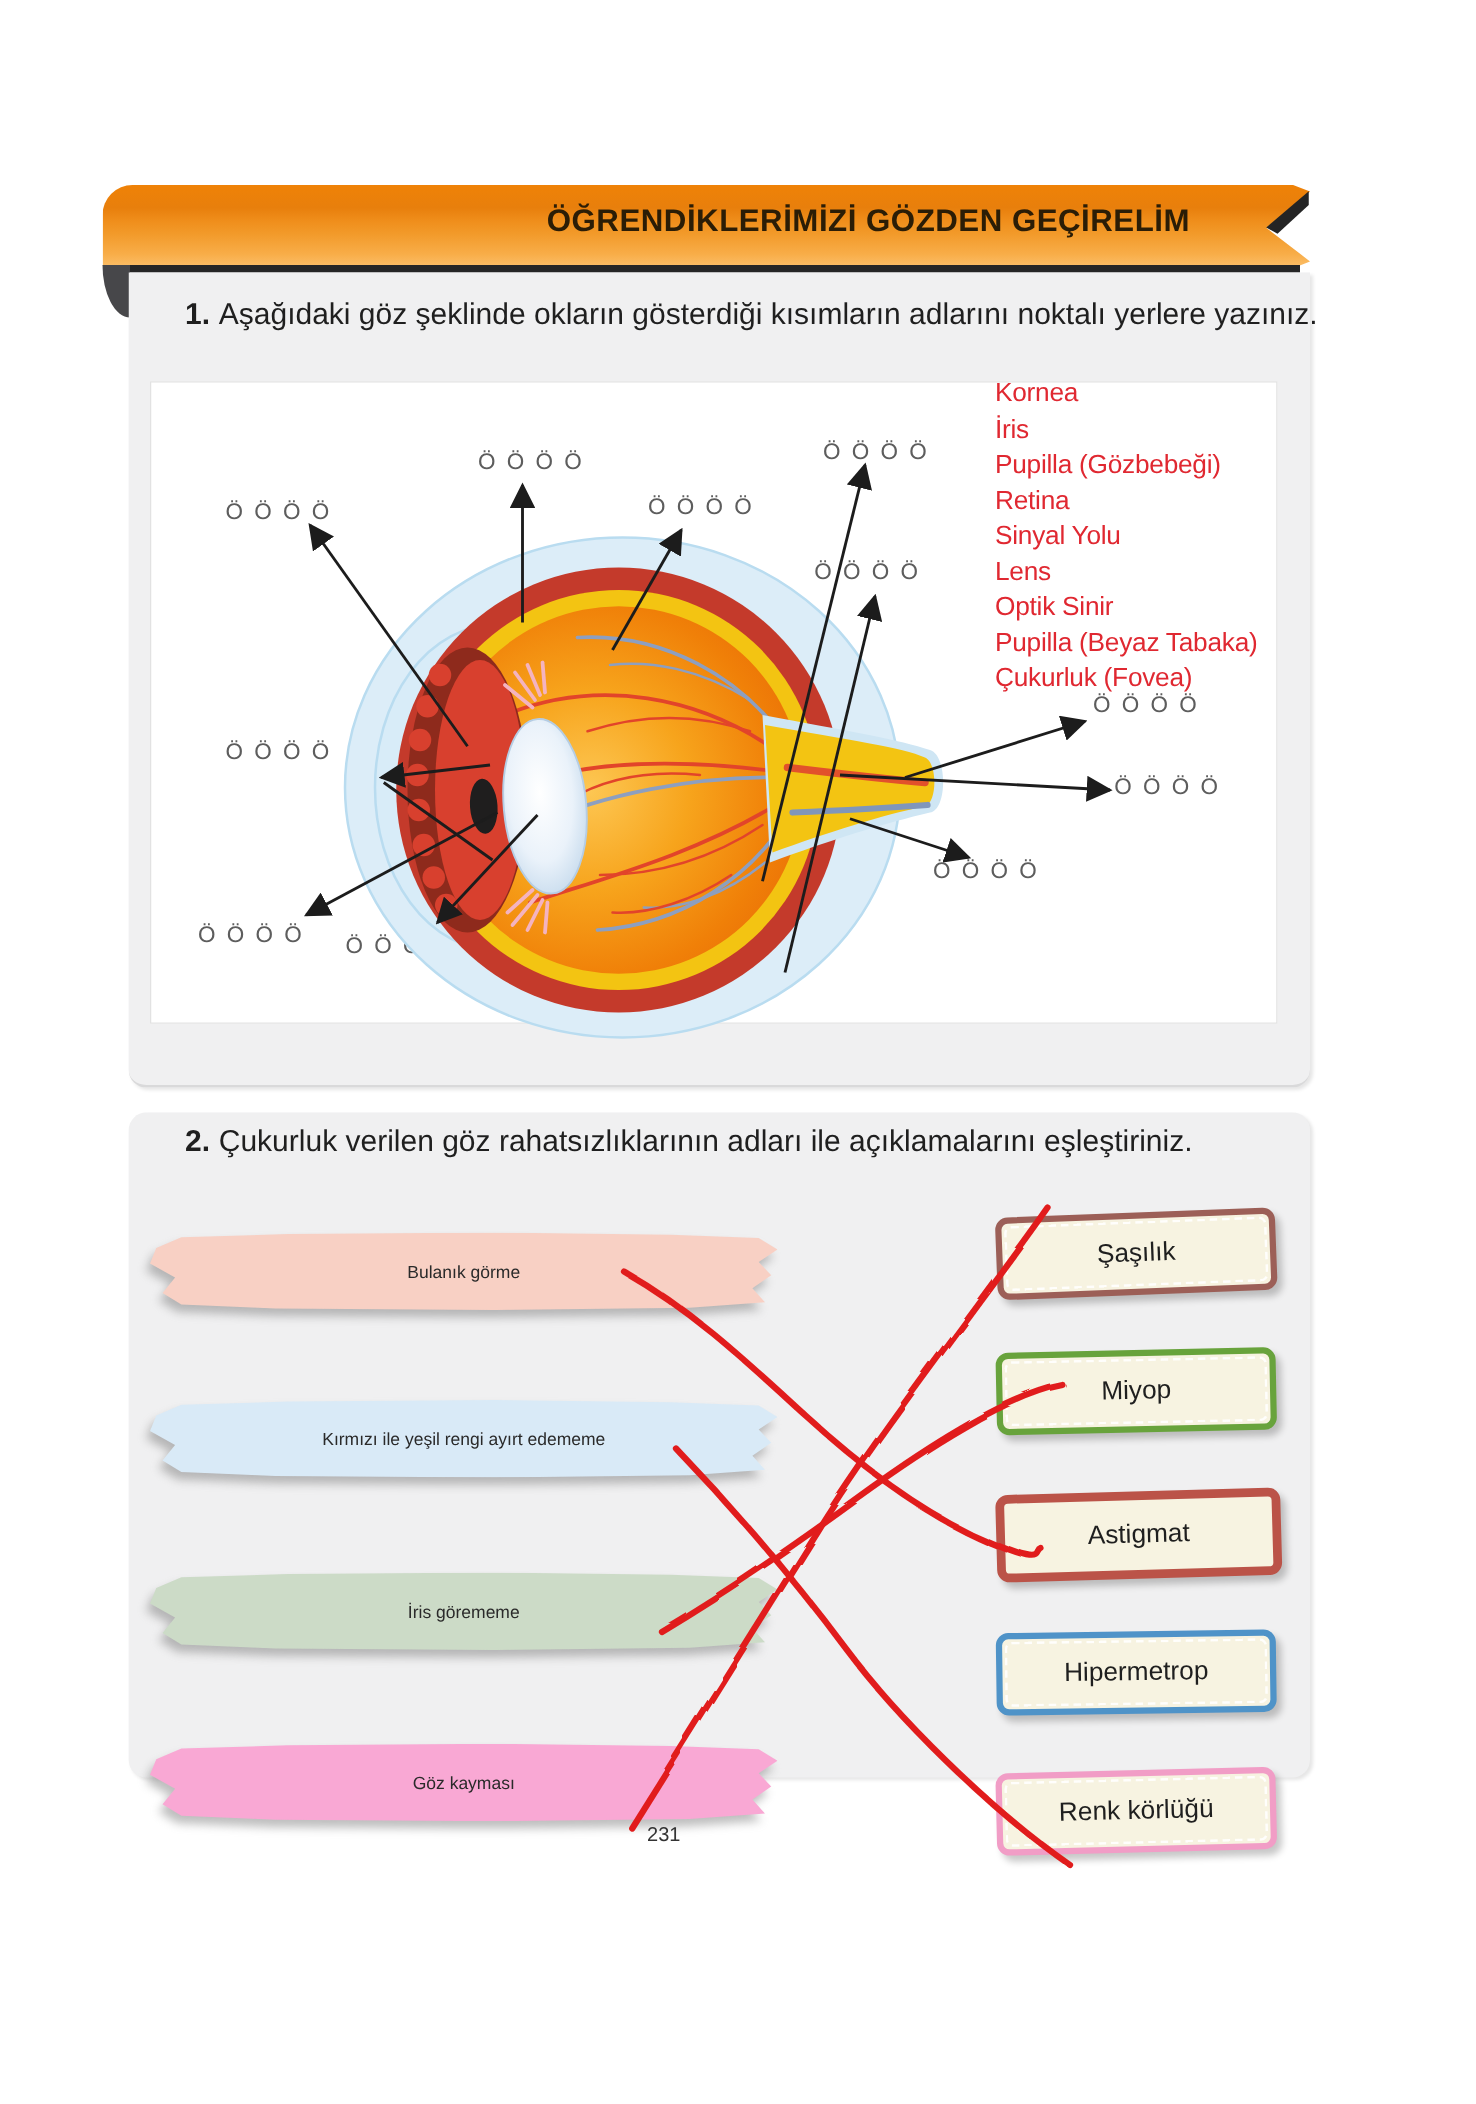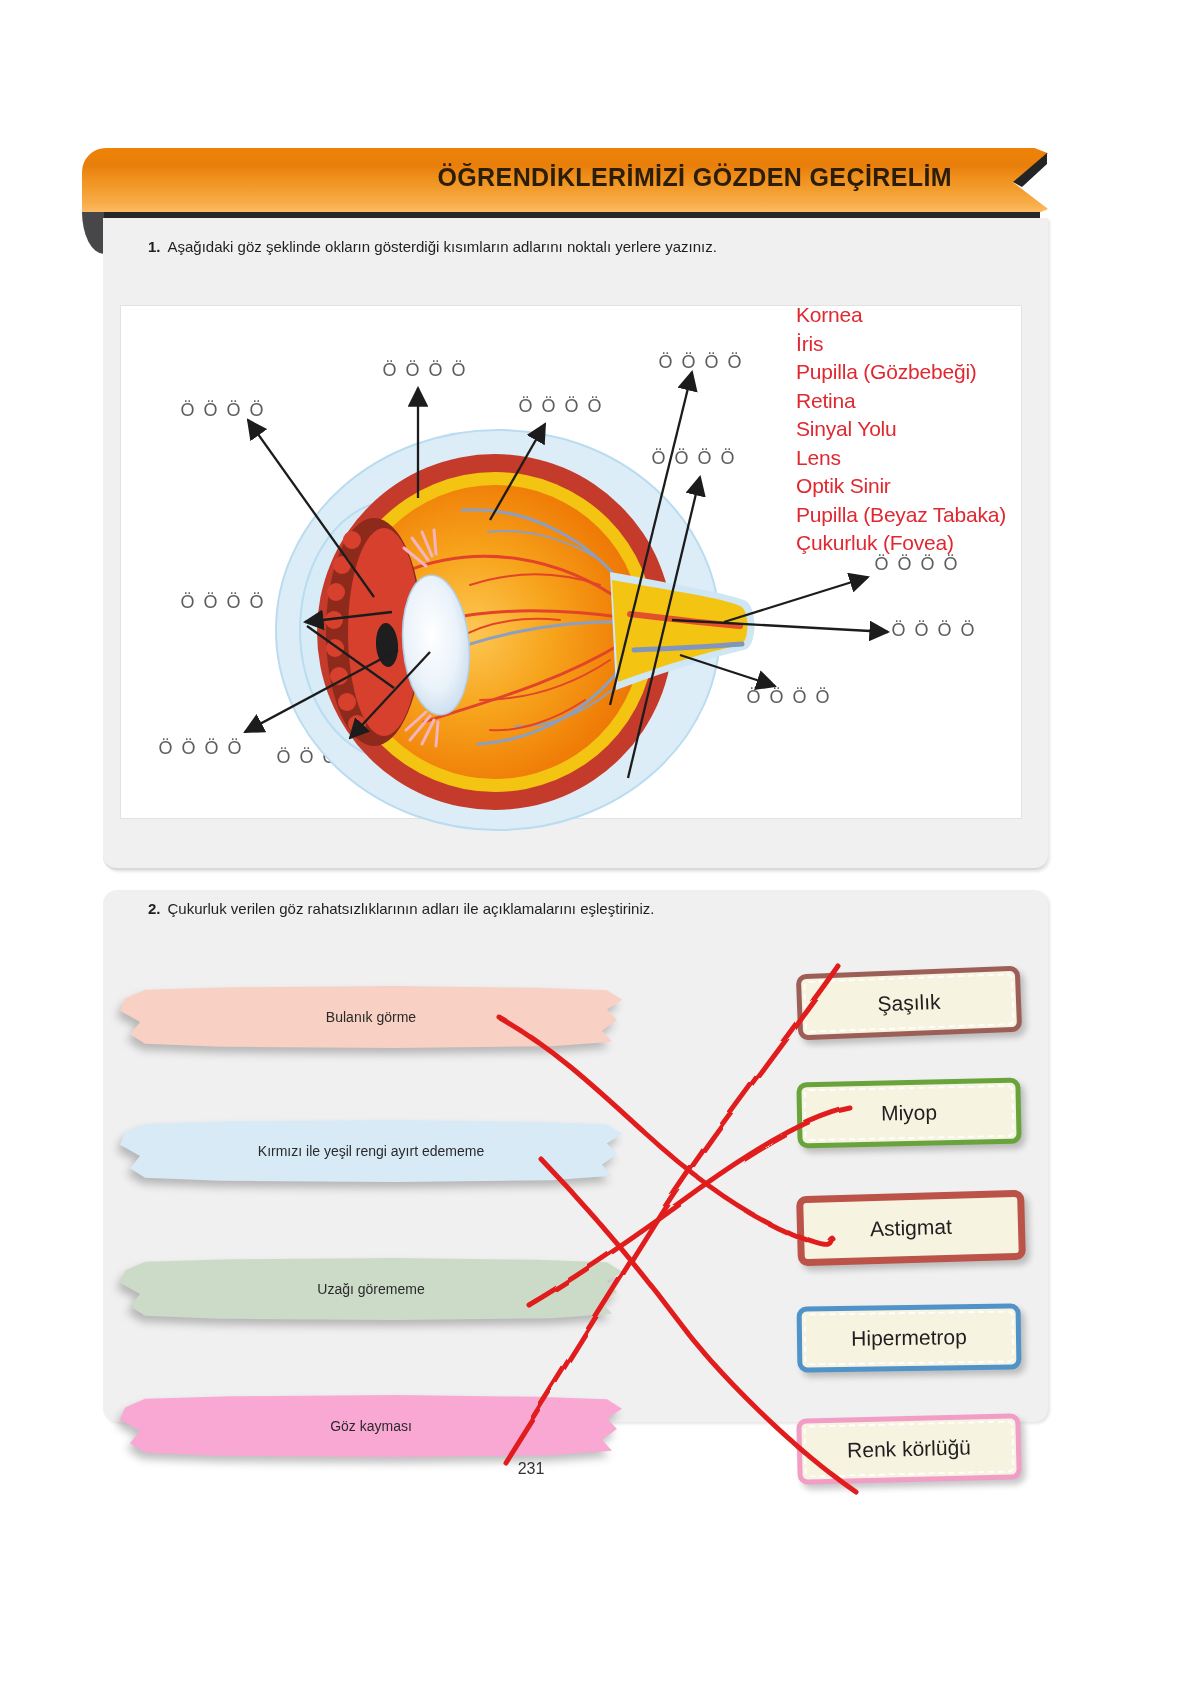--- a/index.html
+++ b/index.html
@@ -18,21 +18,21 @@
   .page-curl{position:absolute;left:82px;top:212px;width:22px;height:42px;background:#47474a;
     border-radius:0 0 0 100%;}
 
   
   .panel{position:absolute;left:103px;width:945px;background:#f0f0f1;
     box-shadow:2px 2px 3px rgba(0,0,0,.10);}
   .panel1{top:218px;height:650px;border-radius:0 0 14px 14px;border-bottom:2px solid #d9d9da;}
   .panel2{top:890px;height:532px;border-radius:14px;}
 
   
-  .qline{position:absolute;left:148px;font-size:15px;color:#1f1f1f;}
+  .qline{position:absolute;left:148px;font-size:24px;color:#1f1f1f;}
   .q1{top:238px;} .q2{top:900px;}
   .qnum{font-weight:bold;margin-right:7px;}
 
   
   .diagram-box{position:absolute;left:120px;top:305px;width:902px;height:514px;
     background:#ffffff;border:1px solid #e2e2e2;box-sizing:border-box;}
 
   
   .ph{position:absolute;transform:translate(-50%,-50%);font-size:18px;letter-spacing:9px;
       padding-left:9px;color:#5d5d5d;white-space:nowrap;}
@@ -122,21 +122,21 @@
     <span>Bulanık görme</span>
   </div>
 </div>
 <div class="band-wrap band2">
   <div class="band" style="background-color: rgb(217, 234, 247);">
     <span>Kırmızı ile yeşil rengi ayırt edememe</span>
   </div>
 </div>
 <div class="band-wrap band3">
   <div class="band" style="background-color: rgb(204, 219, 199);">
-    <span>Uzağı görememe</span>
+    <span>İris görememe</span>
   </div>
 </div>
 <div class="band-wrap band4">
   <div class="band" style="background-color: #f9a8d4;">
     <span>Göz kayması</span>
   </div>
 </div>
 
 <div class="opt opt1" style="border-color: rgb(156, 95, 87);">
   <span>Şaşılık</span>

